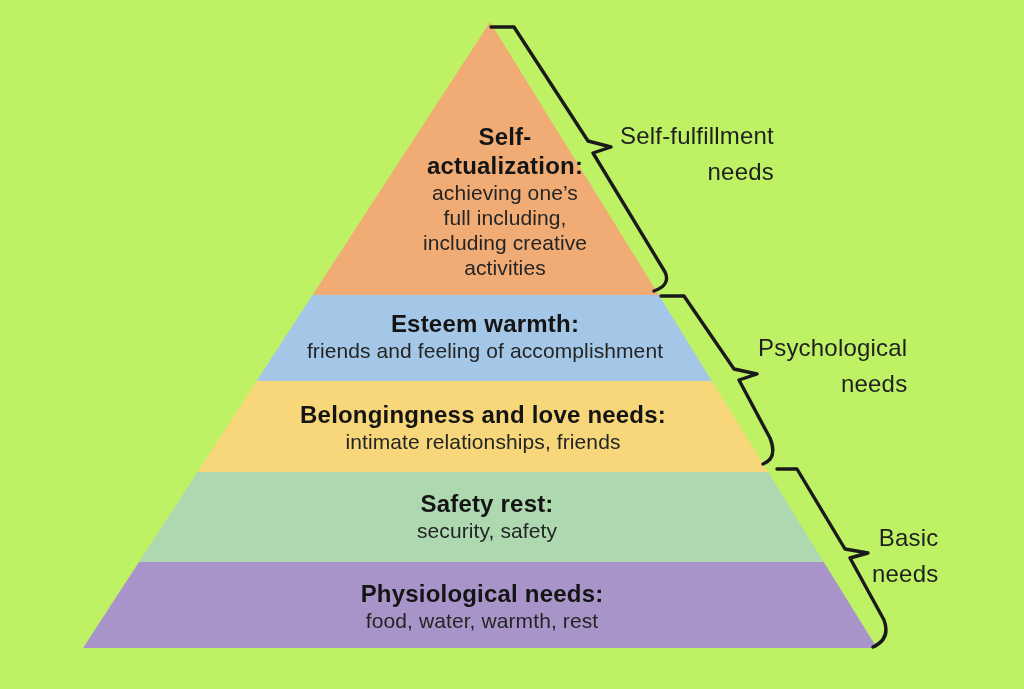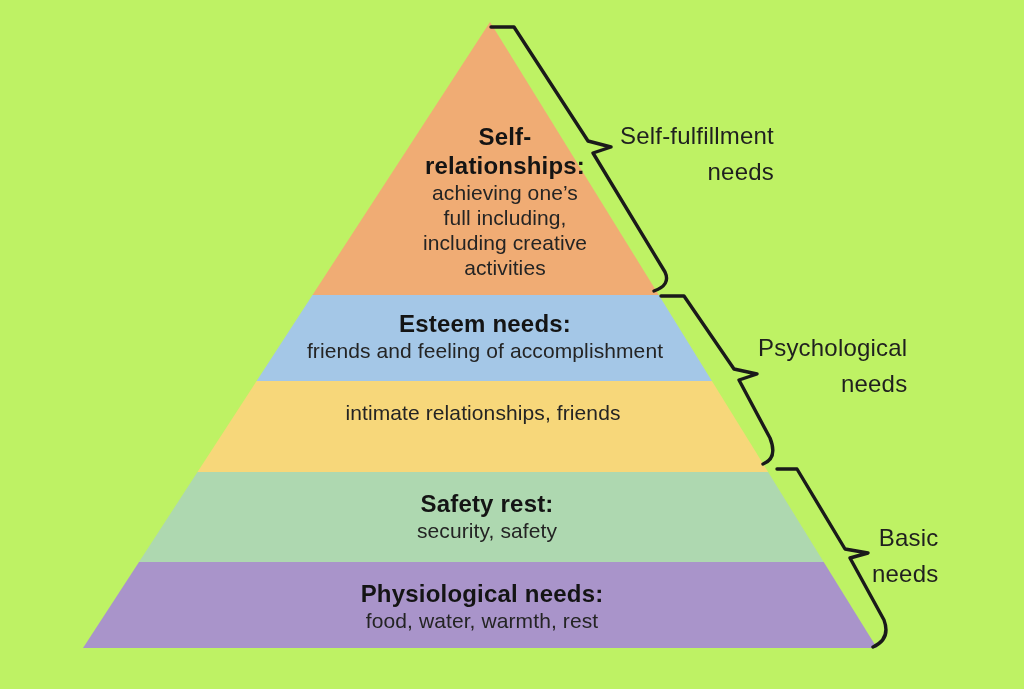--- a/index.html
+++ b/index.html
@@ -66,33 +66,34 @@
     <polygon points="197.5,472 768.1,472 823.7,562 139.0,562" fill="#AED8B0"></polygon>
     <polygon points="139.0,562 823.7,562 877,648 83,648" fill="#A994CA"></polygon>
 
     <path d="M 491 27 L 514 27 L 588 141 L 611 147 L 593 153 L 665 272 Q 671 285 654 291" fill="none" stroke-width="3.4" stroke-linejoin="round" stroke-linecap="round" stroke="#1A1A1A"></path>
     <path d="M 661 296 L 684 296 L 734 369 L 757 374 L 739 380 L 770 438 Q 778 458 763 464" fill="none" stroke-width="3.4" stroke-linejoin="round" stroke-linecap="round" stroke="#1A1A1A"></path>
     <path d="M 777 469 L 797 469 L 845 549 L 868 553 L 850 558 L 884 620 Q 891 639 873 647" fill="none" stroke-width="3.4" stroke-linejoin="round" stroke-linecap="round" stroke="#1A1A1A"></path>
   </svg>
 
   <div class="level-text" style="left:505px; top:122px;">
     <div class="heading-line">Self-</div>
-    <div class="heading-line">relationships:</div>
+    <div class="heading-line">actualization:</div>
     <div class="body-line">achieving one’s</div>
     <div class="body-line">full including,</div>
     <div class="body-line">including creative</div>
     <div class="body-line">activities</div>
   </div>
 
   <div class="level-text" style="left:485px; top:309px;">
-    <div class="heading-line">Esteem needs:</div>
+    <div class="heading-line">Esteem warmth:</div>
     <div class="body-line">friends and feeling of accomplishment</div>
   </div>
 
   <div class="level-text" style="left:483px; top:400px;">
+    <div class="heading-line">Belongingness and love needs:</div>
     <div class="body-line">intimate relationships, friends</div>
   </div>
 
   <div class="level-text" style="left:487px; top:489px;">
     <div class="heading-line">Safety rest:</div>
     <div class="body-line">security, safety</div>
   </div>
 
   <div class="level-text" style="left:482px; top:579px;">
     <div class="heading-line">Physiological needs:</div>

